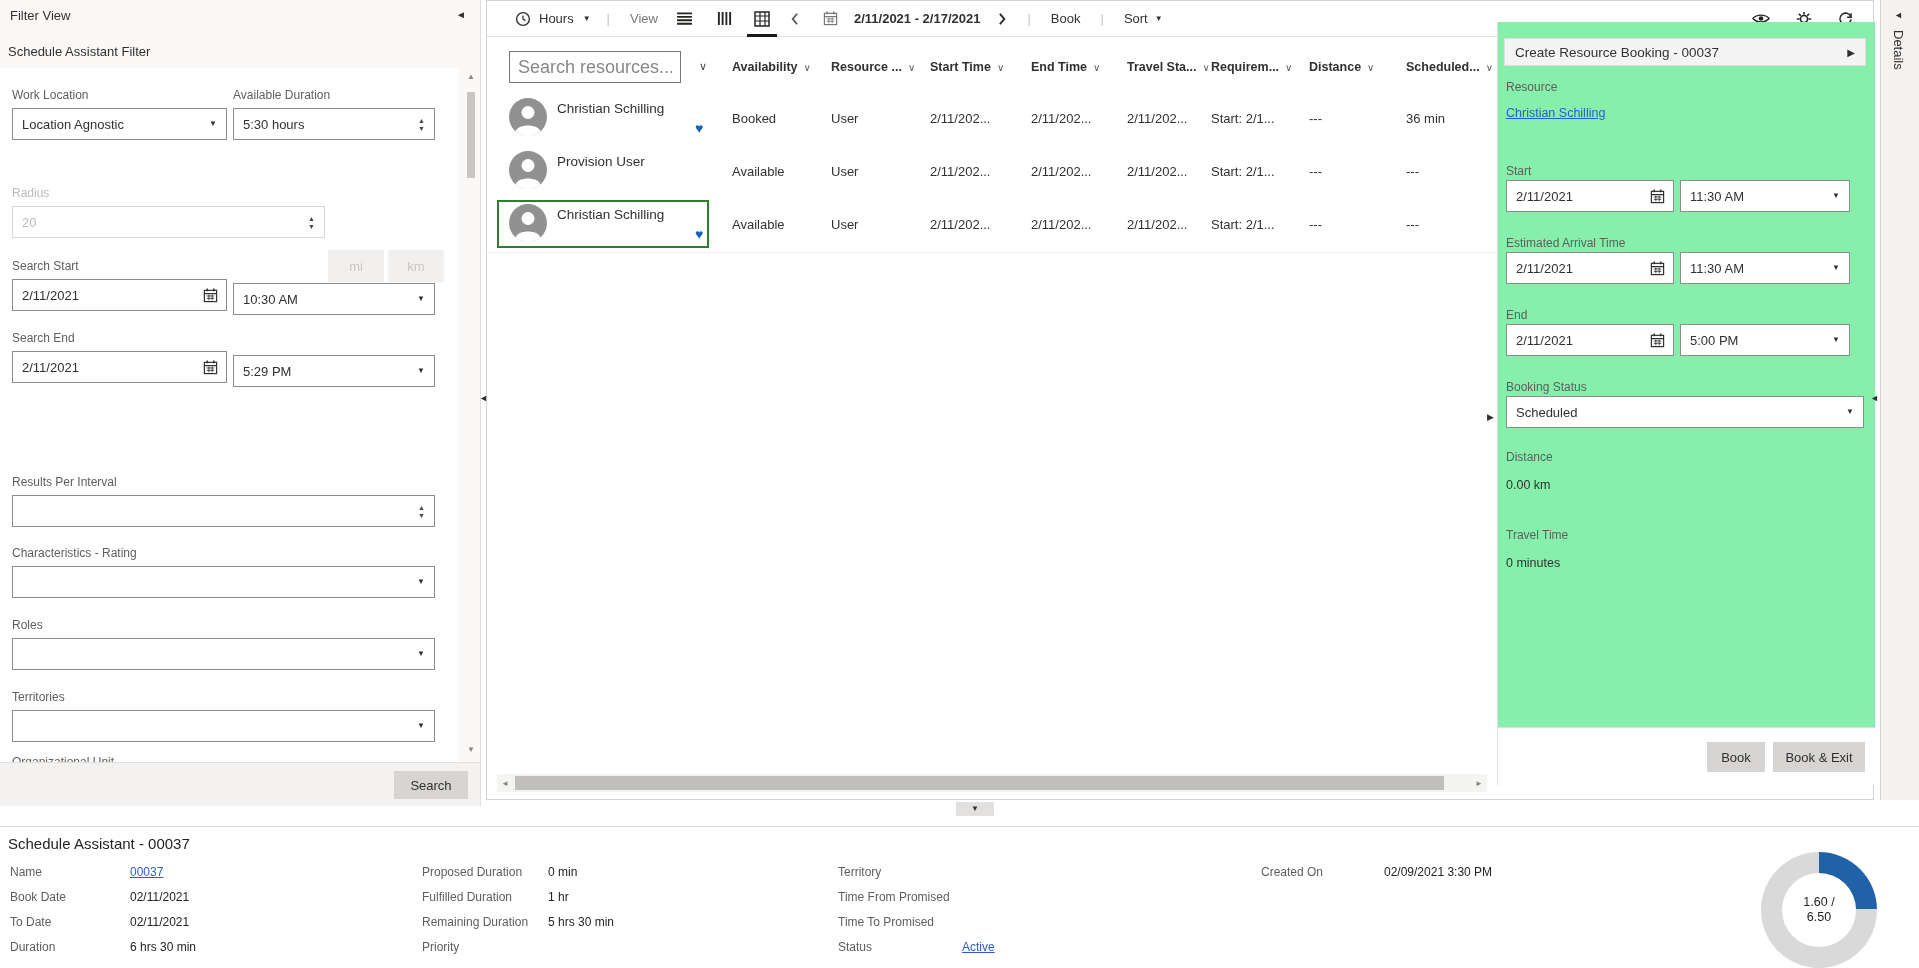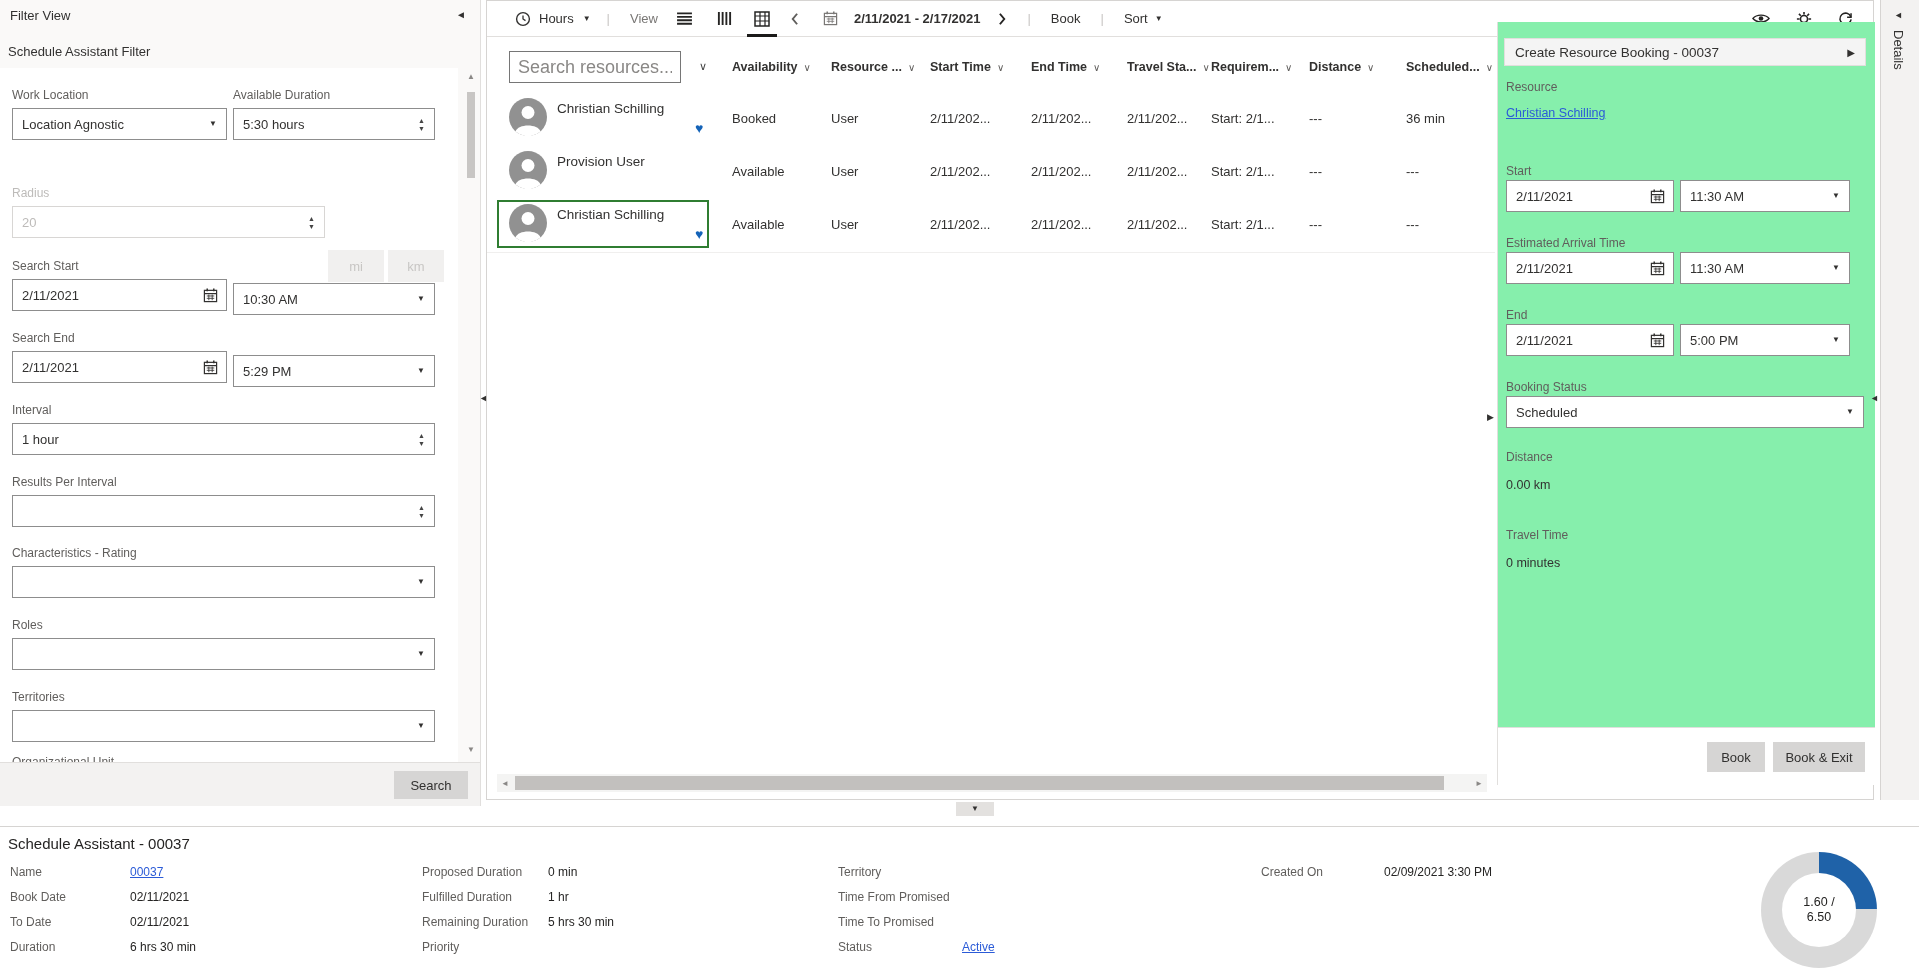--- a/index.html
+++ b/index.html
@@ -176,30 +176,20 @@
               <path d="M4 8.5h8M4 11h8M6.2 7v6M9.8 7v6" stroke="currentColor" stroke-width="0.9" fill="none"></path>
             </svg>
         </span>
       </div>
       <div class="f-control" style="position:absolute;left:221px;top:20px;width:202px;">
         <span>5:29 PM</span>
         <span class="dd-arrow">▼</span>
       </div>
     </div>
 
-    <div class="f-field" style="top:335px;left:12px;width:423px;">
-      <div class="f-label">Interval</div>
-      <div class="f-control">
-        <span>1 hour</span>
-        <span class="stepper">
-            <span>▲</span>
-            <span>▼</span>
-          </span>
-      </div>
-    </div>
 
     <div class="f-field" style="top:407px;left:12px;width:423px;">
       <div class="f-label">Results Per Interval</div>
       <div class="f-control">
         <span></span>
         <span class="stepper">
             <span>▲</span>
             <span>▼</span>
           </span>
       </div>

